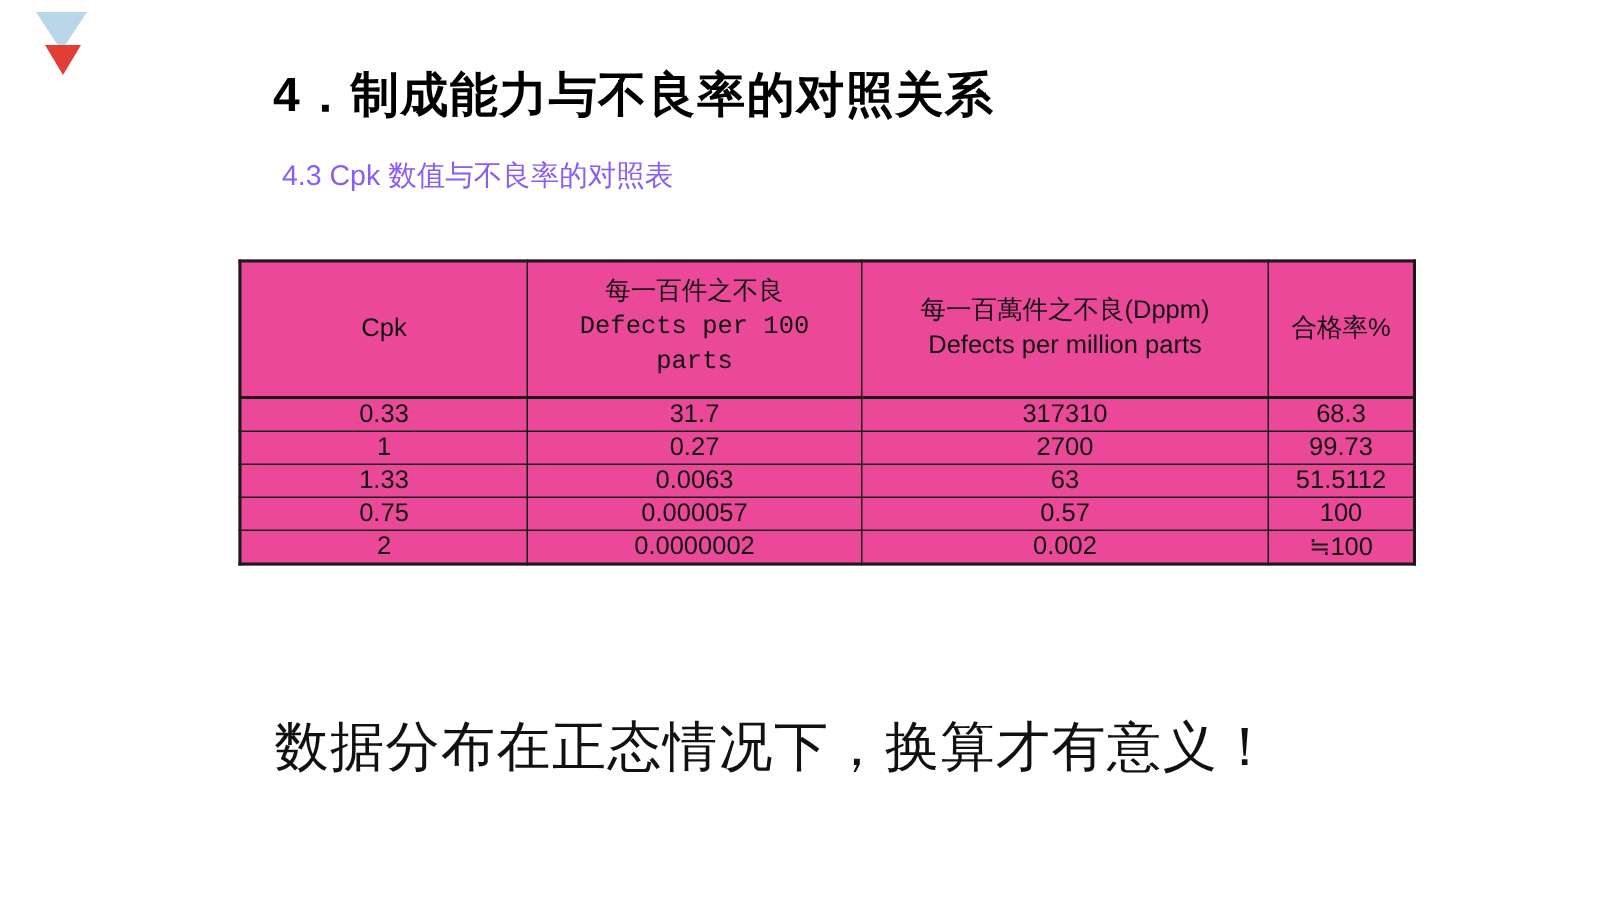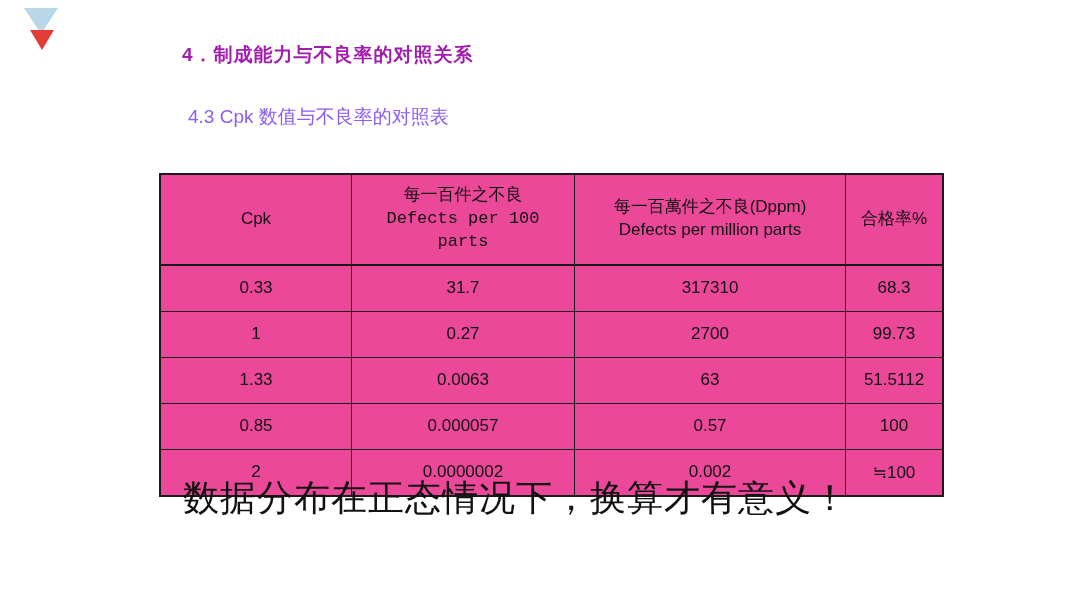--- a/index.html
+++ b/index.html
@@ -45,24 +45,24 @@
     width: 0;
     height: 0;
     border-left: 12px solid transparent;
     border-right: 12px solid transparent;
     border-top: 20px solid #e03e36;
   }
   .title {
     position: absolute;
     left: 182px;
     top: 42px;
-    font-size: 19px;
+    font-size: 32px;
     font-weight: bold;
     letter-spacing: 1px;
-    color: #a21caf;
+    color: #000000;
     white-space: nowrap;
   }
   .subtitle {
     position: absolute;
     left: 188px;
     top: 104px;
     font-size: 19px;
     color: #8b5cf6;
     white-space: nowrap;
   }
@@ -82,21 +82,21 @@
     font-weight: normal;
     color: #111111;
   }
   table.cpk thead th {
     border-bottom: 2px solid #1a1a1a;
     padding: 10px 6px;
     font-size: 17px;
     line-height: 1.35;
   }
   table.cpk tbody td {
-    padding: 12px 6px;
+    padding: 0 6px;
     font-size: 17px;
     height: 21px;
   }
   .col-cpk { width: 178px; }
   .col-100 { width: 210px; font-family: Liberation Mono, monospace; }
   .col-mil { width: 258px; }
   .col-rate { width: 84px; margin-top: 15px; }
   .hdr-line2 { display: block; }
   .footer-note {
     position: absolute;
@@ -154,21 +154,21 @@
           <td>2700</td>
           <td>99.73</td>
         </tr>
         <tr>
           <td>1.33</td>
           <td>0.0063</td>
           <td>63</td>
           <td>51.5112</td>
         </tr>
         <tr>
-          <td>0.85</td>
+          <td>0.75</td>
           <td>0.000057</td>
           <td>0.57</td>
           <td>100</td>
         </tr>
         <tr>
           <td>2</td>
           <td>0.0000002</td>
           <td>0.002</td>
           <td>≒100</td>
         </tr>

